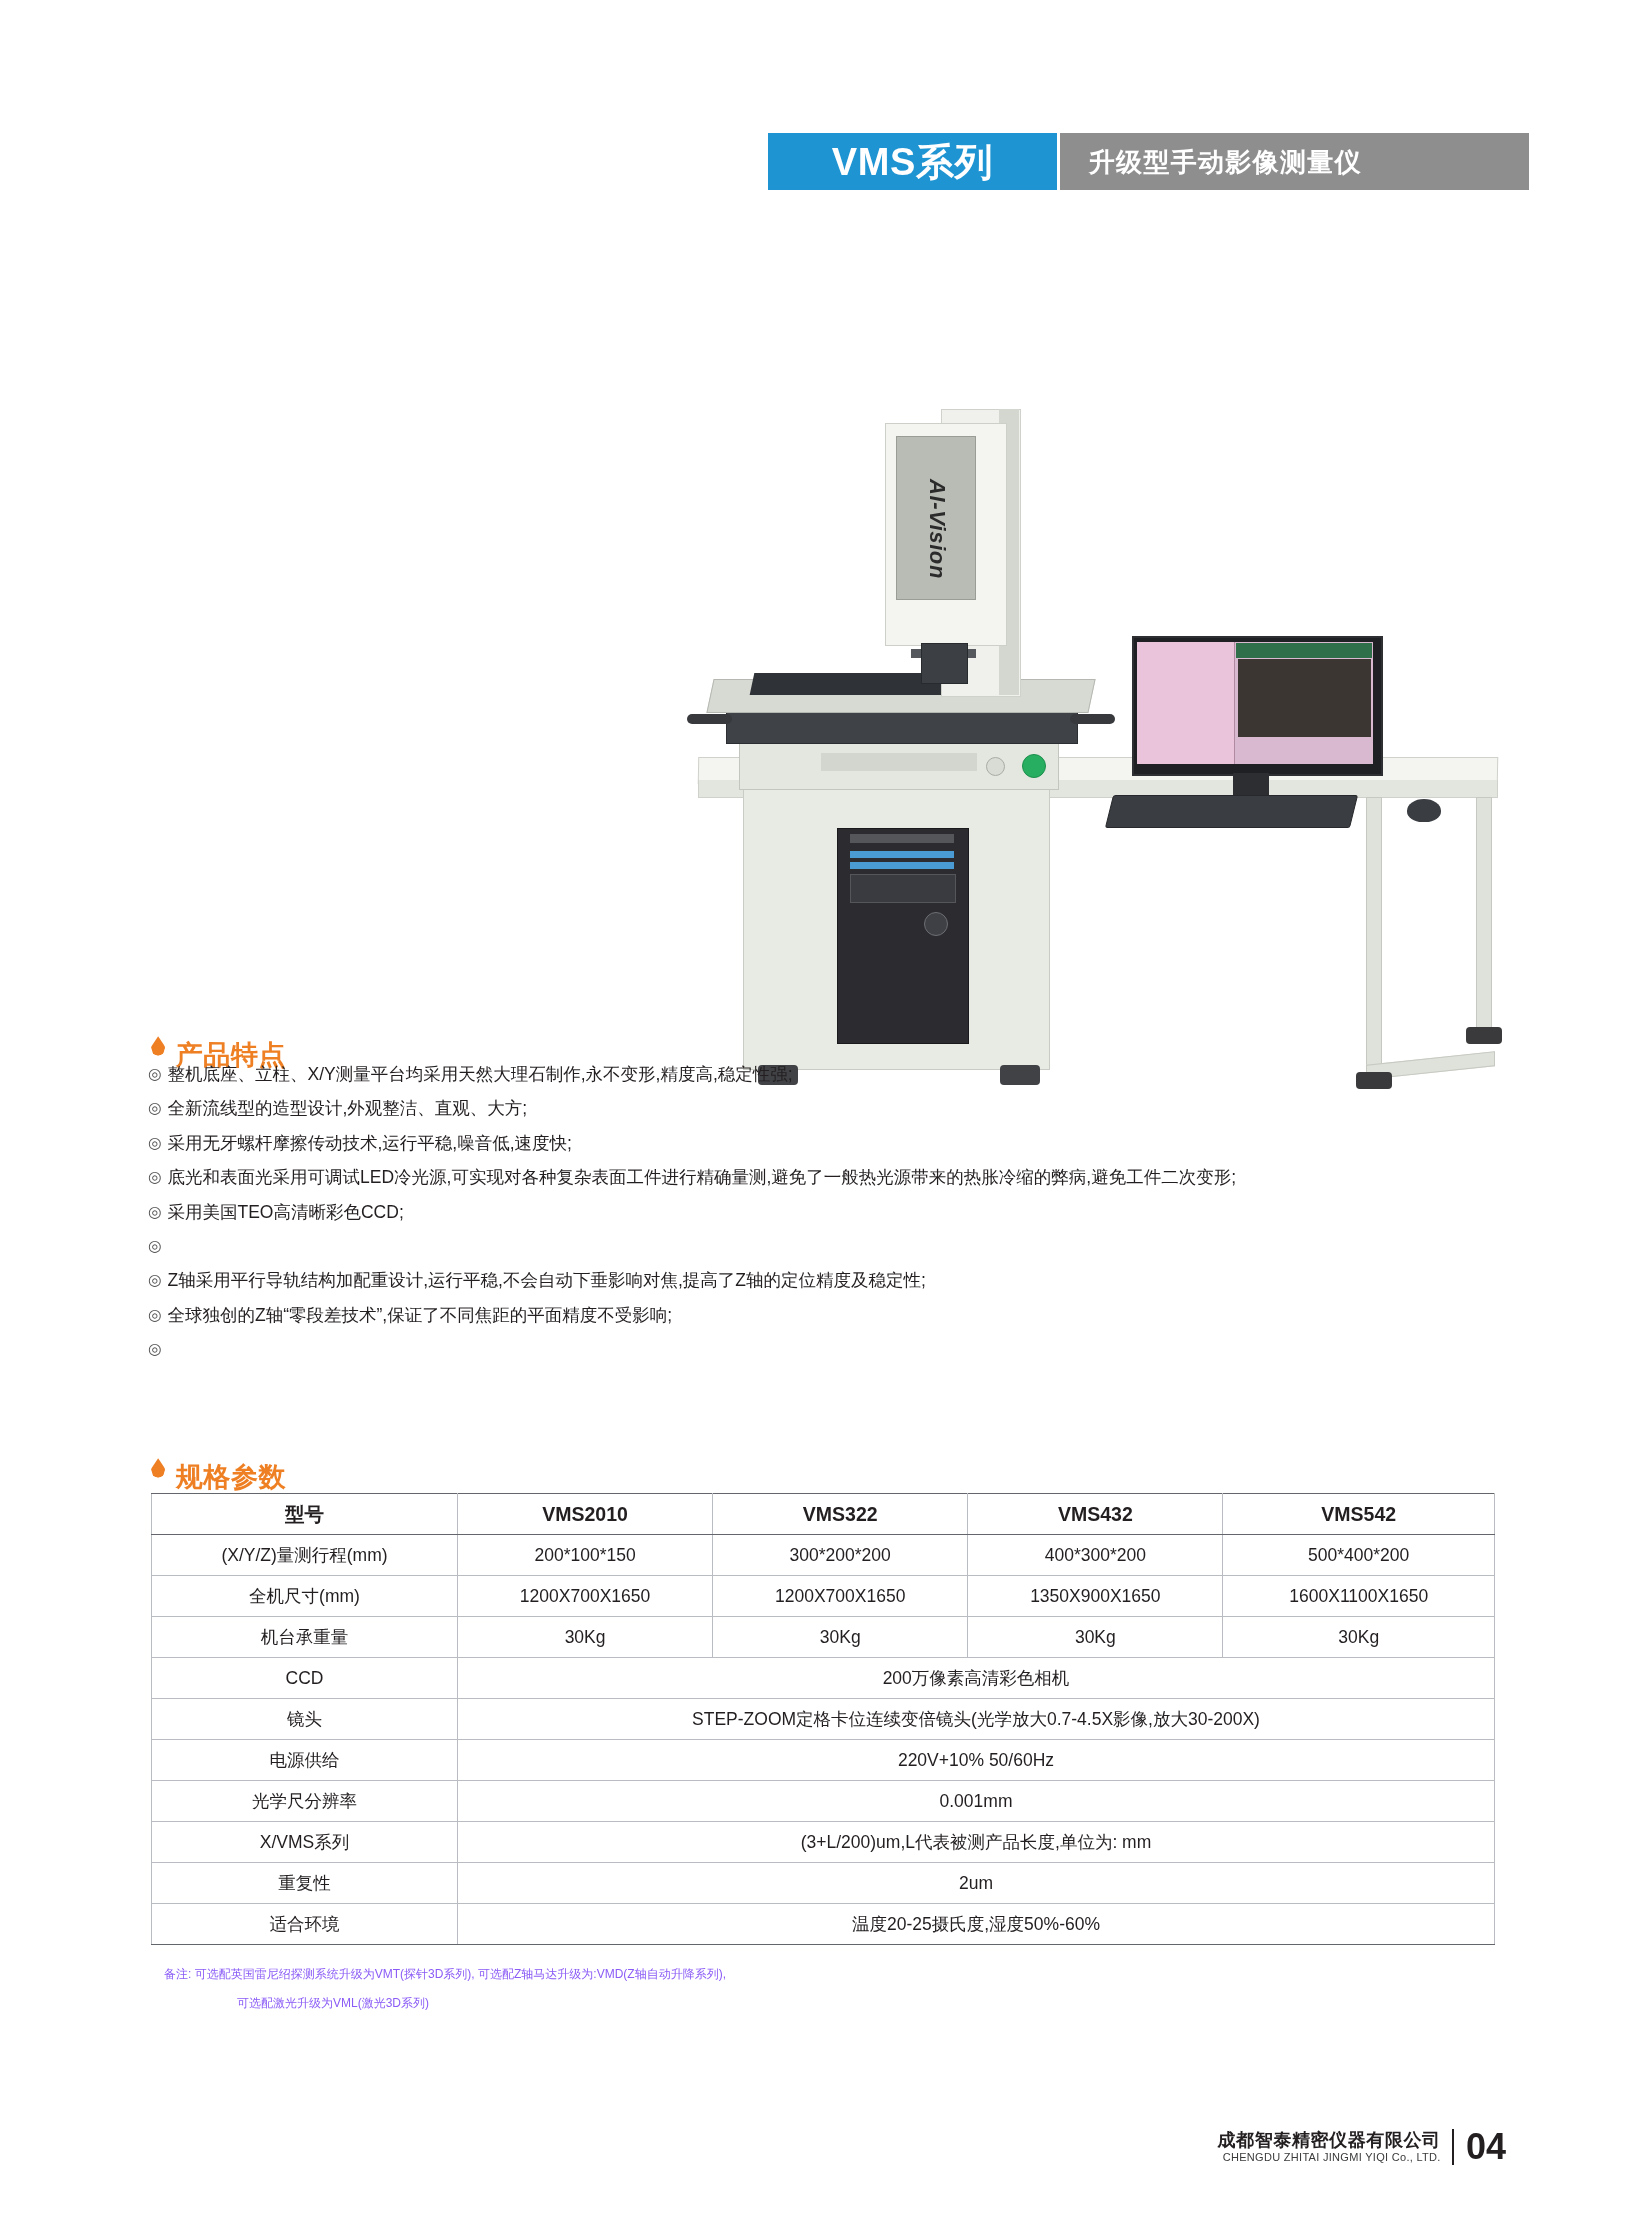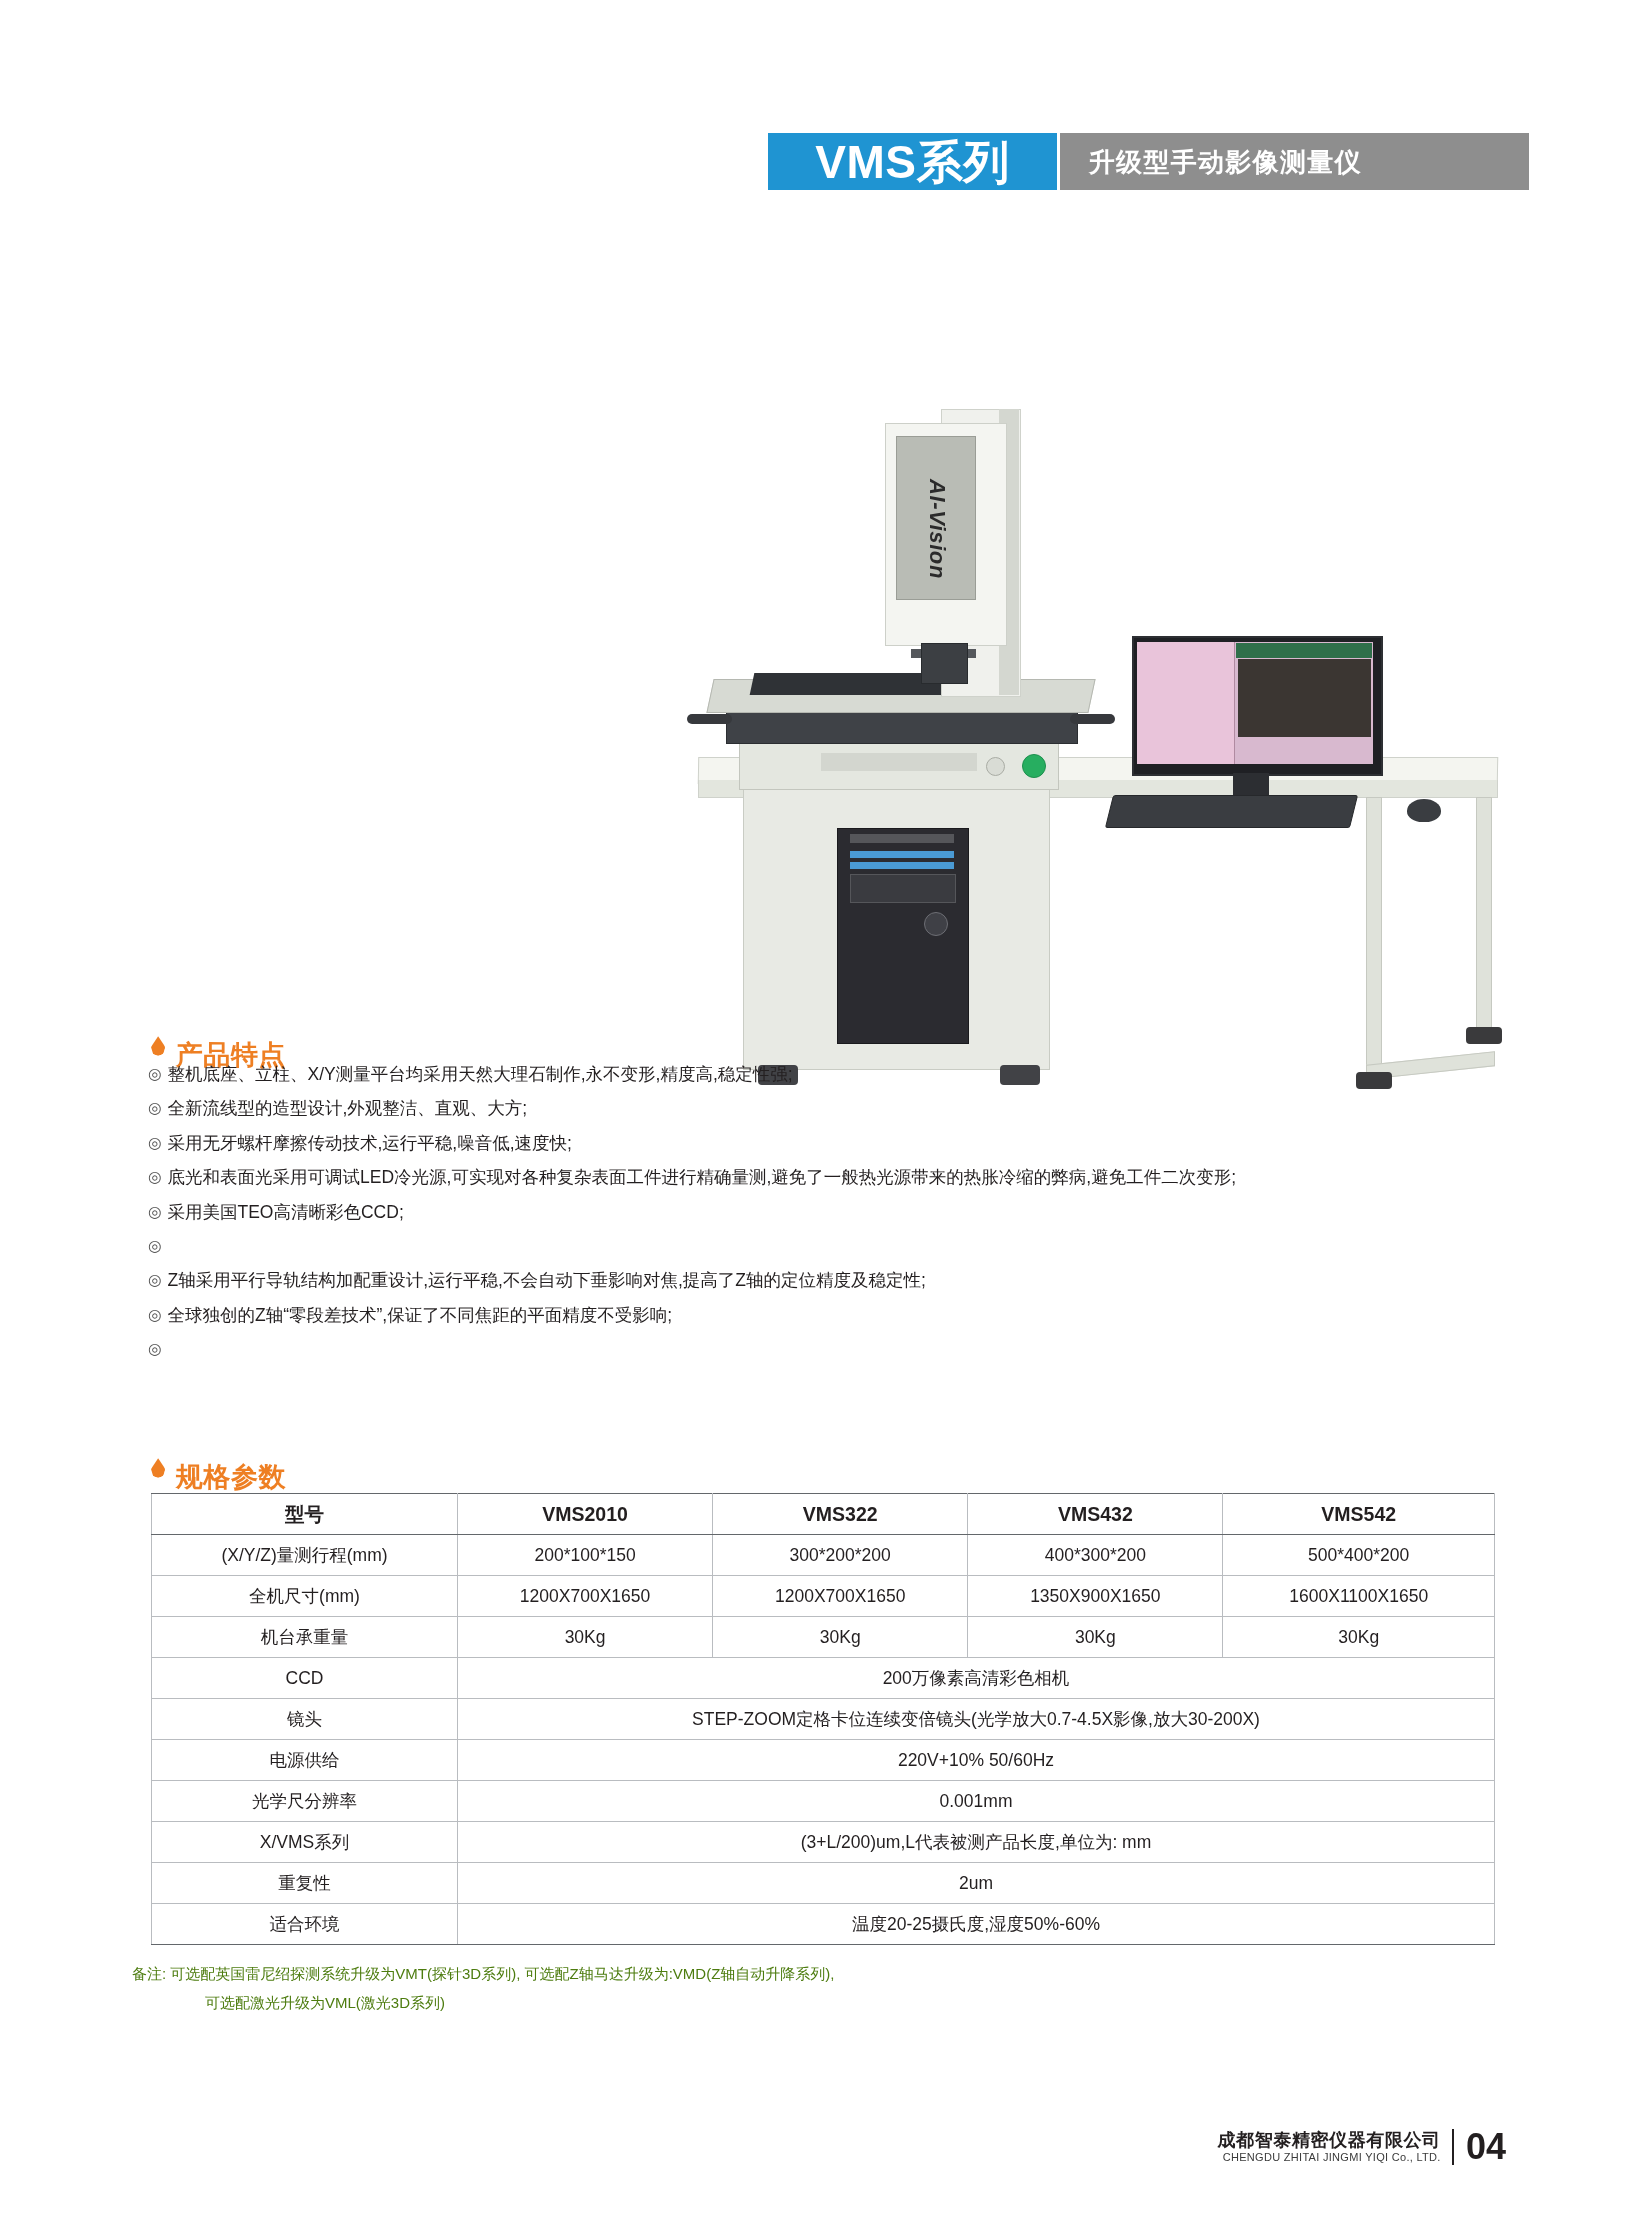--- a/index.html
+++ b/index.html
@@ -28,21 +28,21 @@
   }
   .banner-left {
     width: 289px;
     background: #1f94d2;
     display: flex;
     align-items: center;
     justify-content: center;
     position: relative;
   }
   .banner-left .series-title {
-    font-size: 46px;
+    font-size: 38px;
     font-weight: bold;
     color: #ffffff;
     letter-spacing: 0.6px;
     line-height: 1;
   }
   .banner-right {
     flex: 1;
     background: #8e8e8e;
     display: flex;
     align-items: center;
@@ -463,25 +463,25 @@
   }
   .spec-table .col-label { width: 305px; }
   .spec-table .dbl-top { border-top: 1.9px solid #63676b; }
   .spec-table .dbl-bottom { border-bottom: 1.9px solid #63676b; }
   .spec-table .hdr-sep { border-bottom: 1.3px solid #63676b; }
 
   
   .note {
     position: absolute;
     top: 1960px;
-    left: 132px;
+    left: 164px;
     width: 1363px;
-    font-size: 15px;
+    font-size: 12px;
     line-height: 28.6px;
-    color: #4d7c0f;
+    color: #8b5cf6;
   }
   .note .line2 { padding-left: 73px; }
 
   
   .footer {
     position: absolute;
     bottom: 62px;
     right: 140px;
     display: flex;
     align-items: center;

